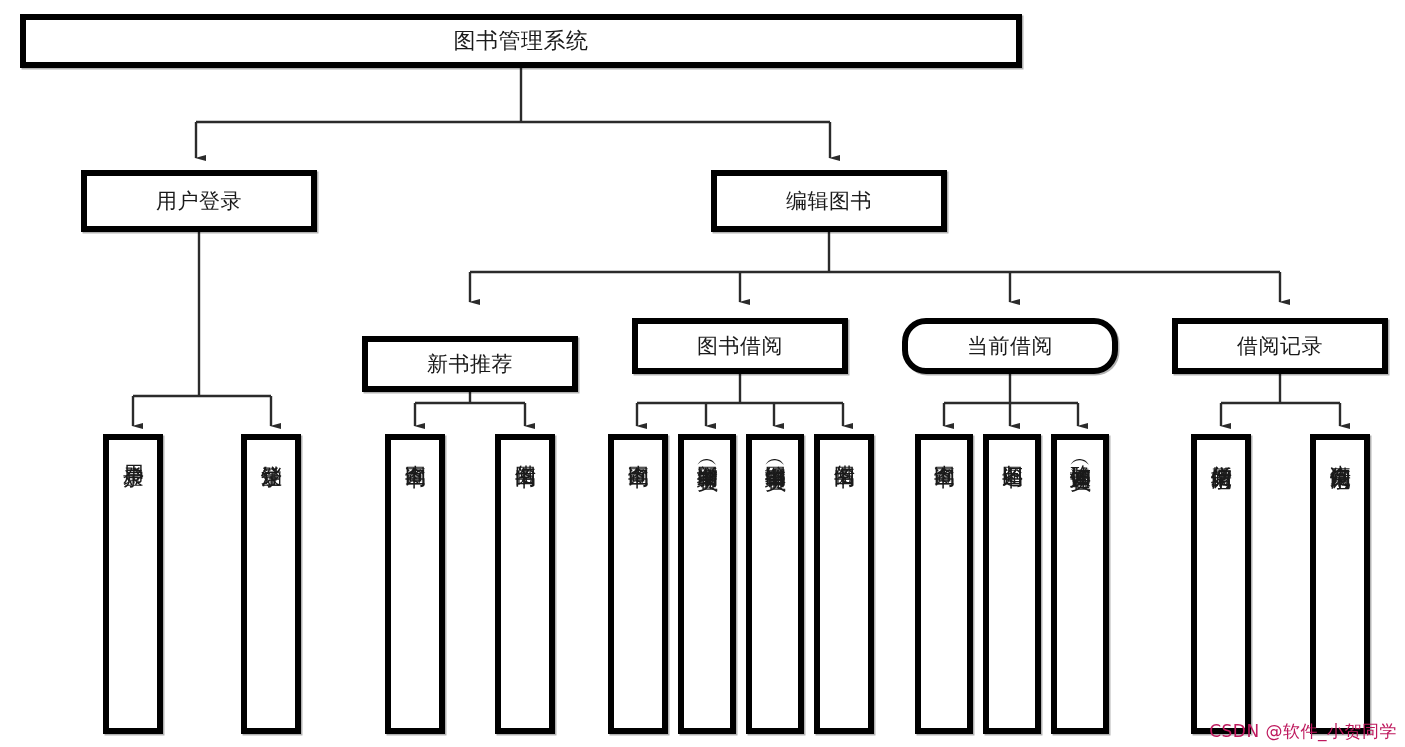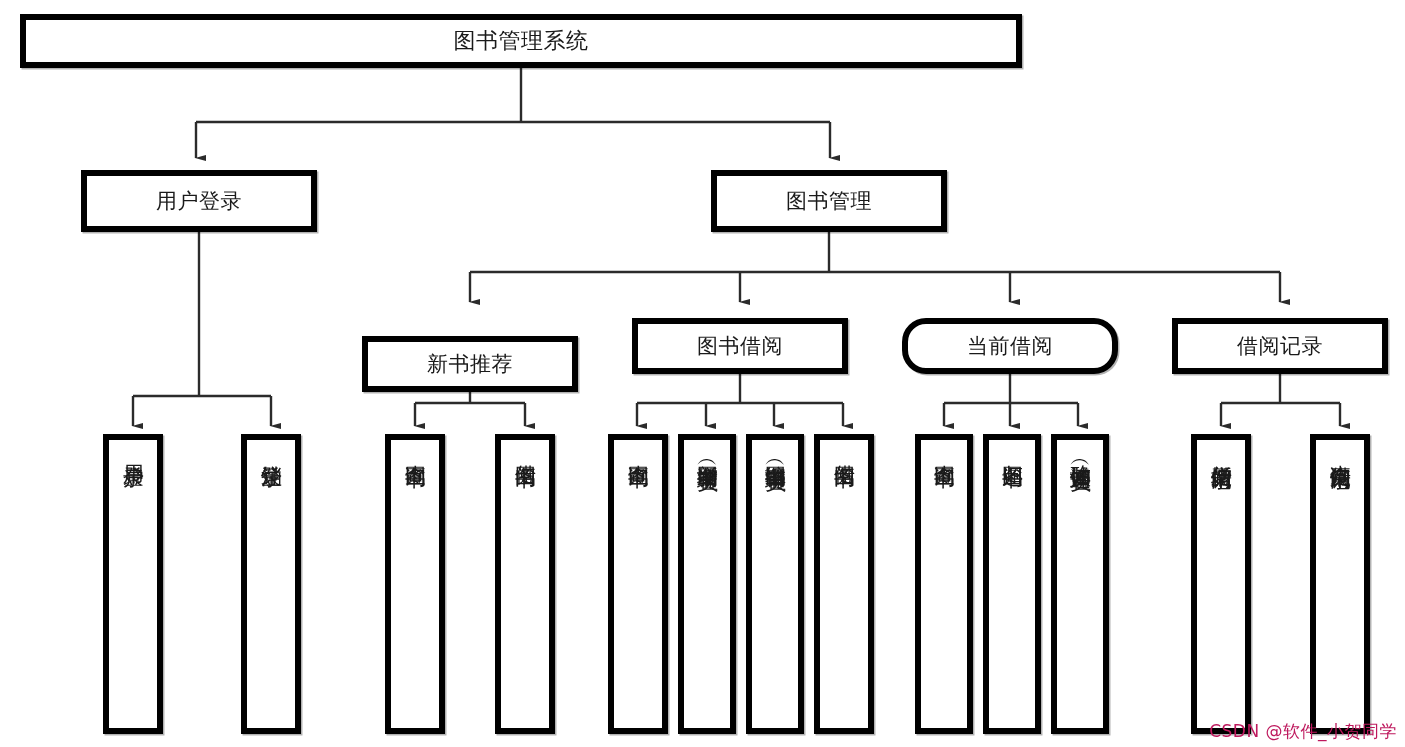--- a/index.html
+++ b/index.html
@@ -125,21 +125,21 @@
   </svg>
 
   <div class="node root" style="left:20px; top:14px; width:1002px; height:54px;">
     <span class="label">图书管理系统</span>
   </div>
 
   <div class="node" style="left:81px; top:170px; width:236px; height:62px;">
     <span class="label">用户登录</span>
   </div>
   <div class="node" style="left:711px; top:170px; width:236px; height:62px;">
-    <span class="label">图书管理</span>
+    <span class="label">编辑图书</span>
   </div>
 
   <div class="node" style="left:362px; top:336px; width:216px; height:56px;">
     <span class="label">新书推荐</span>
   </div>
   <div class="node" style="left:632px; top:318px; width:216px; height:56px;">
     <span class="label">图书借阅</span>
   </div>
   <div class="node" style="left:902px; top:318px; width:216px; height:56px;border-radius:24px;">
     <span class="label">当前借阅</span>

